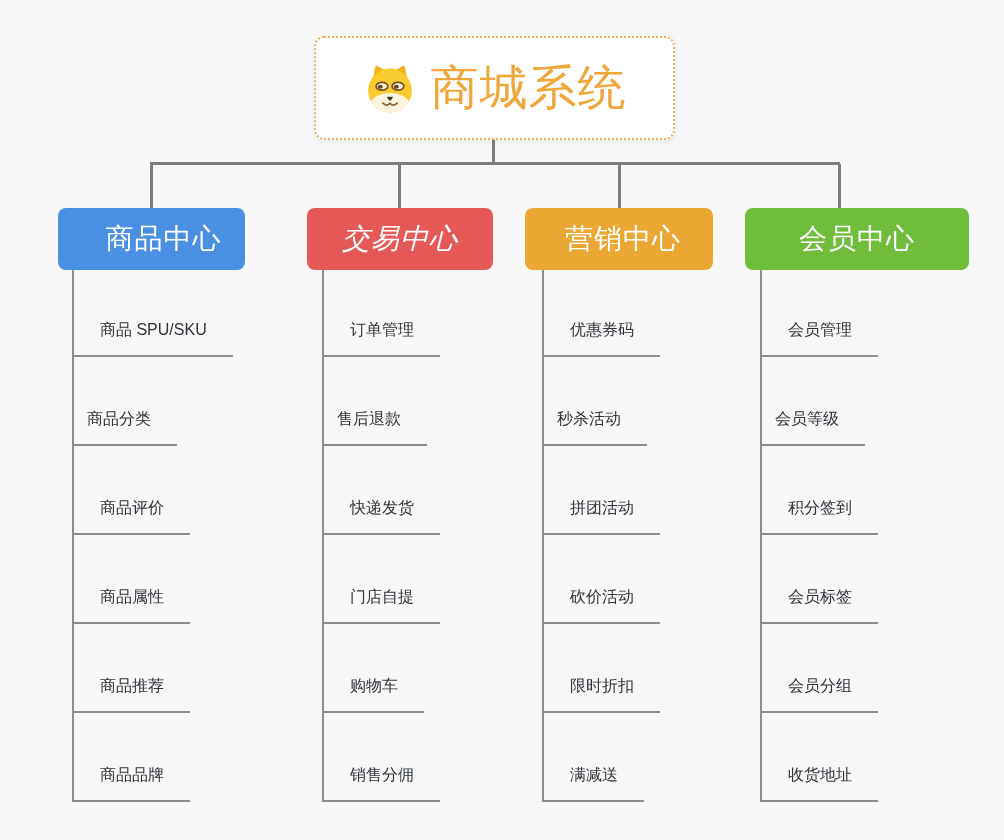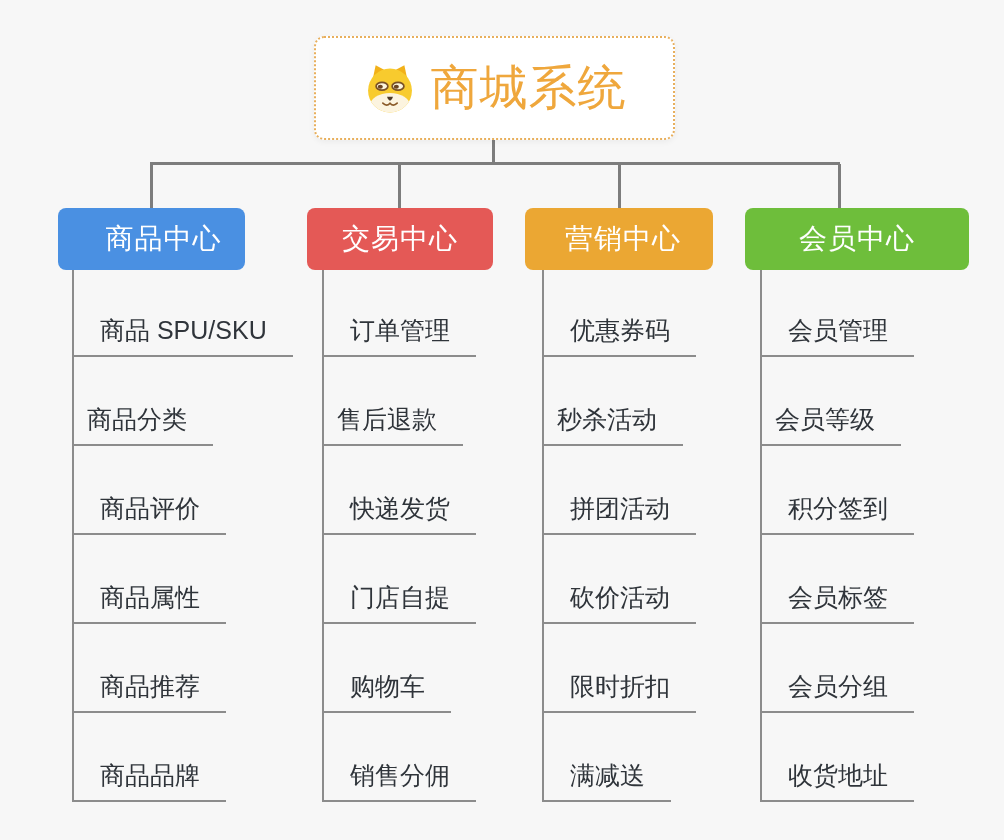--- a/index.html
+++ b/index.html
@@ -38,38 +38,38 @@
 
   
   .branch-box {
     position:absolute; top:208px; height:62px;
     border-radius:8px;
     display:flex; align-items:center; justify-content:center;
     color:#ffffff; font-size:28px; letter-spacing:1px;
     cursor:pointer;
   }
   .branch-1 { left:58px;  width:187px;padding-left:24px; }
-  .branch-2 { left:307px; width:186px; }
+  .branch-2 { left:307px; width:186px;font-style:italic; }
   .branch-3 { left:525px; width:188px; }
   .branch-4 { left:745px; width:224px; }
 
   
   .column { position:absolute; top:270px; height:530px; width:260px; }
   .col-1 { left:72px; } .col-2 { left:322px; }
   .col-3 { left:542px; } .col-4 { left:760px; }
   .vline {
     position:absolute; left:0; top:0; width:2px; height:530px;
     background:#8c8c8c;
   }
   .item {
     position:absolute; left:0;
     width:max-content; white-space:nowrap;
     padding:0 26px 10px 28px;
     border-bottom:2px solid #8c8c8c;
-    font-size:25px; line-height:30px; color:#2f343a;
+    font-size:16px; line-height:30px; color:#2f343a;
     cursor:pointer;
   }
   .i1 { top:45px; }  .i2 { top:134px;padding-left:15px; } .i3 { top:223px; }
   .i4 { top:312px; } .i5 { top:401px; } .i6 { top:490px; }
 </style>
 </head>
 <body>
 
 <div class="canvas">
 

